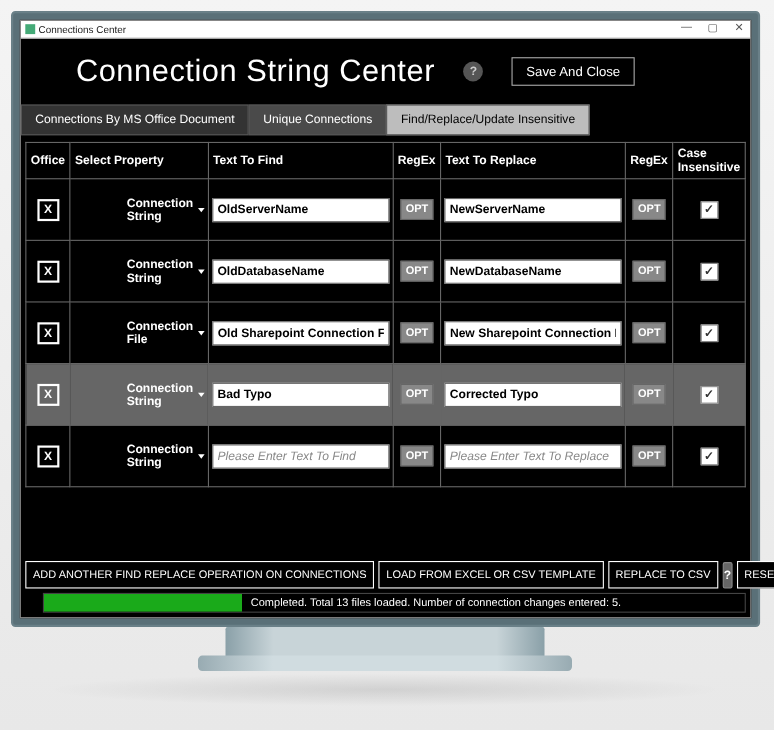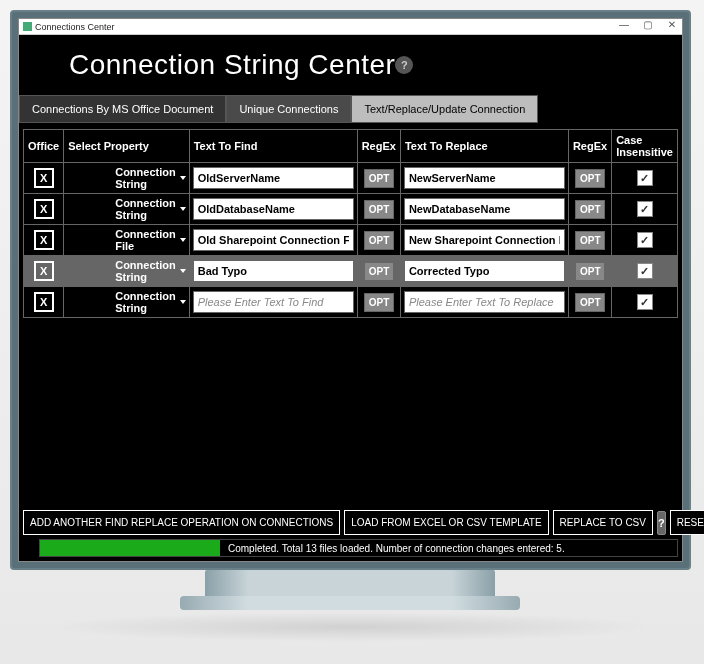--- a/index.html
+++ b/index.html
@@ -60,21 +60,21 @@
 .titlebar .sys {
   position: absolute; right: 2px; top: 0;
   display: flex; gap: 8px;
   font-family: sans-serif;
   font-size: 10px; color: #555;
 }
 .titlebar .sys span { width: 16px; text-align: center; cursor: default; }
 .header {
   display: flex; align-items: center;
   padding: 14px 20px 10px 50px;
-  gap: 0;
+  gap: 26px;
 }
 .header h1 {
   font-size: 28px; font-weight: 300; color: #fff;
   letter-spacing: 0.5px;
 }
 .help-btn {
   width: 18px; height: 18px; border-radius: 50%;
   background: #555; color: #ccc;
   font-size: 11px;
   display: flex; align-items: center; justify-content: center;
@@ -140,21 +140,21 @@
   font-size: 11px; font-weight: bold;
   padding: 3px 4px;
   height: 22px;
 }
 .txt.ph { color: #888; font-style: italic; font-weight: normal; }
 .opt {
   background: #888; color: #fff;
   border: 1px solid #666;
   font-size: 10px; font-weight: bold;
   padding: 3px 4px; width: 30px; text-align: center;
-  margin: 2px auto; display: block;
+  margin: 15px auto; display: block;
 }
 .chk {
   width: 16px; height: 16px;
   background: #fff; border: 1px solid #888;
   display: flex; align-items: center; justify-content: center;
   margin: 0 auto; font-size: 11px; color: #333;
 }
 .footer {
   margin: 4px;
   display: flex; gap: 4px; align-items: center;
@@ -205,26 +205,27 @@
       <div class="sys">
         <span>—</span>
         <span>▢</span>
         <span>✕</span>
       </div>
     </div>
 
     <div class="header">
       <h1>Connection String Center</h1>
       <div class="help-btn">?</div>
+      <button class="save-close">Save And Close</button>
     </div>
 
     <div class="tabs">
       <div class="tab">Connections By MS Office Document</div>
       <div class="tab mid">Unique Connections</div>
-      <div class="tab active">Text/Replace/Update Connection</div>
+      <div class="tab active">Find/Replace/Update Insensitive</div>
     </div>
 
     <div class="grid">
       <table>
         <colgroup>
           <col class="col-del">
             <col class="col-prop">
             <col class="col-find">
           <col class="col-rx">
             <col class="col-repl">

